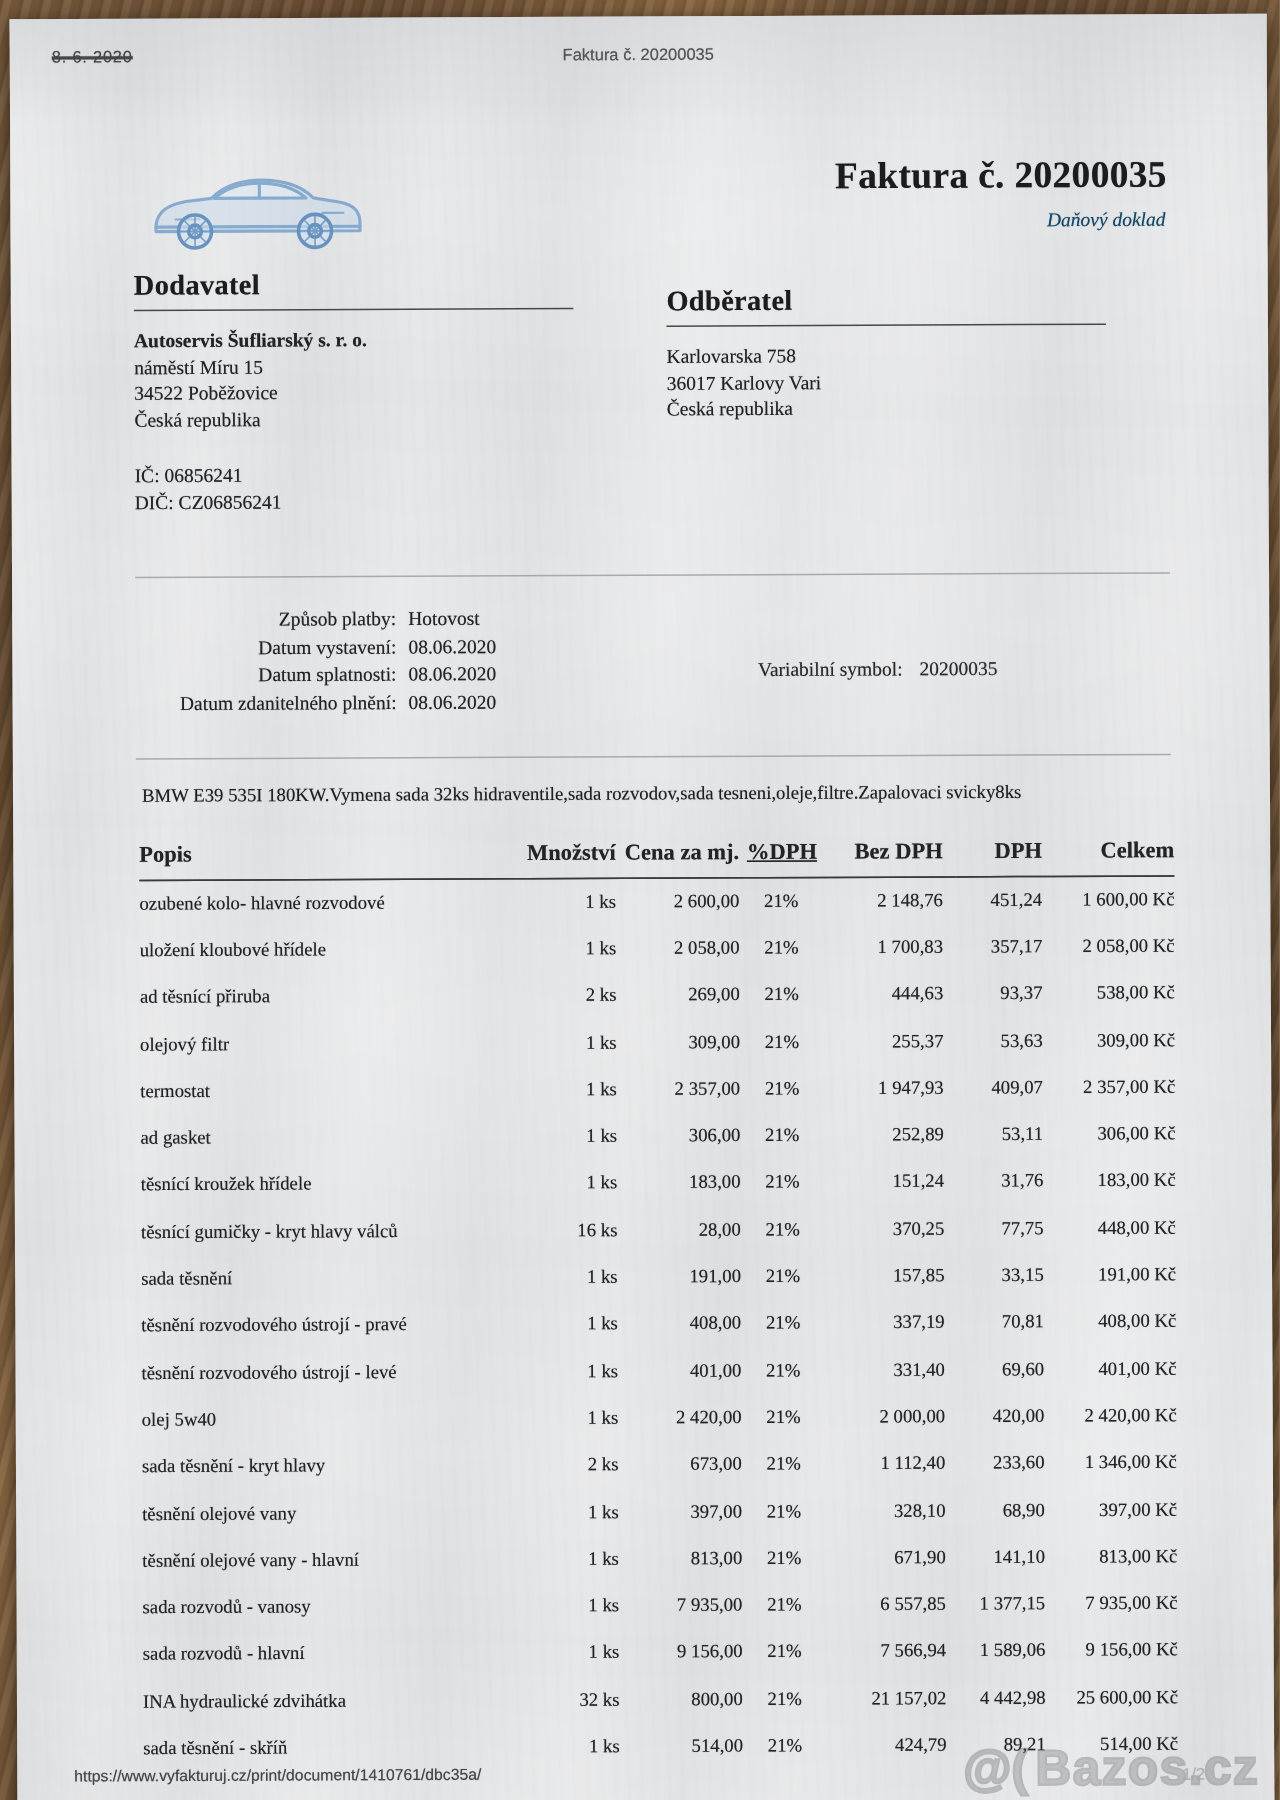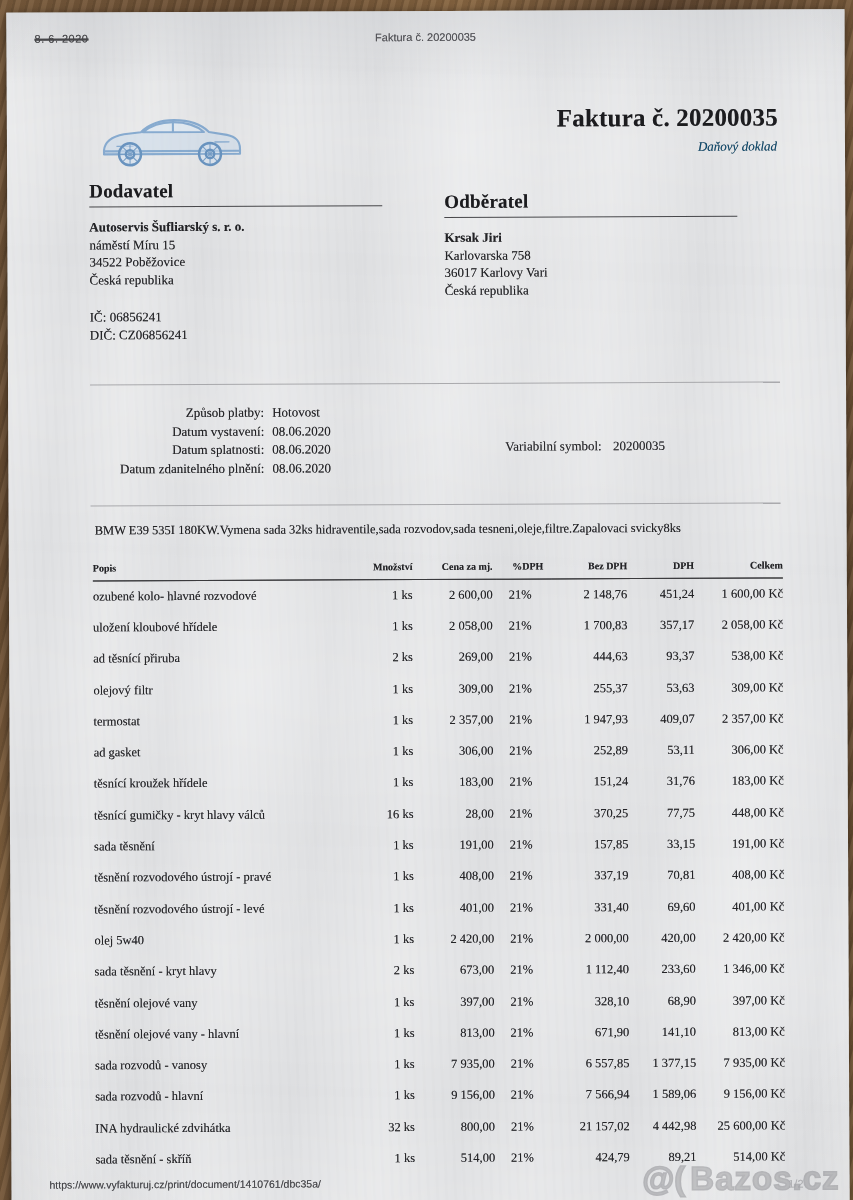--- a/index.html
+++ b/index.html
@@ -166,29 +166,29 @@
   table.items {
     position: absolute;
     left: 84px; top: 550px;
     width: 690px;
     border-collapse: collapse;
     font-size: 12.5px;
     color: #232326;
   }
   table.items thead th {
     font-weight: 700;
-    font-size: 10px;
+    font-size: 15px;
     padding: 0 0 7px 0;
     border-bottom: 1.5px solid #3a3a3d;
     white-space: nowrap;
   }
   table.items th.c-desc { text-align: left; width: 268px; }
   table.items th.c-qty  { text-align: right; width: 66px; padding-right: 6px;}
   table.items th.c-unit { text-align: right; width: 80px; padding-right: 4px;}
-  table.items th.c-vatp { text-align: right; width: 56px; padding-right: 8px;}
+  table.items th.c-vatp { text-align: right; width: 56px; padding-right: 8px; text-decoration: underline;}
   table.items th.c-net  { text-align: right; width: 86px; padding-right: 8px;}
   table.items th.c-vat  { text-align: right; width: 66px; padding-right: 6px;}
   table.items th.c-tot  { text-align: right; width: 84px; }
 
   table.items tbody td {
     padding: 0;
     height: 31.3px;
     vertical-align: middle;
     white-space: nowrap;
   }
@@ -296,21 +296,20 @@
           <div class="line">
             <span>DIČ:</span>
             <span>CZ06856241</span>
           </div>
         </div>
       </div>
 
       <div class="abs party customer">
         <h2>Odběratel</h2>
         <div class="rule"></div>
-        <div class="line strong">Krsak Jiri</div>
         <div class="line">Karlovarska 758</div>
         <div class="line">36017 Karlovy Vari</div>
         <div class="line">Česká republika</div>
       </div>
 
       <div class="abs hrule-top"></div>
       <div class="abs hrule-mid"></div>
 
       <div class="abs pay-block">
         <div class="pay-row">

